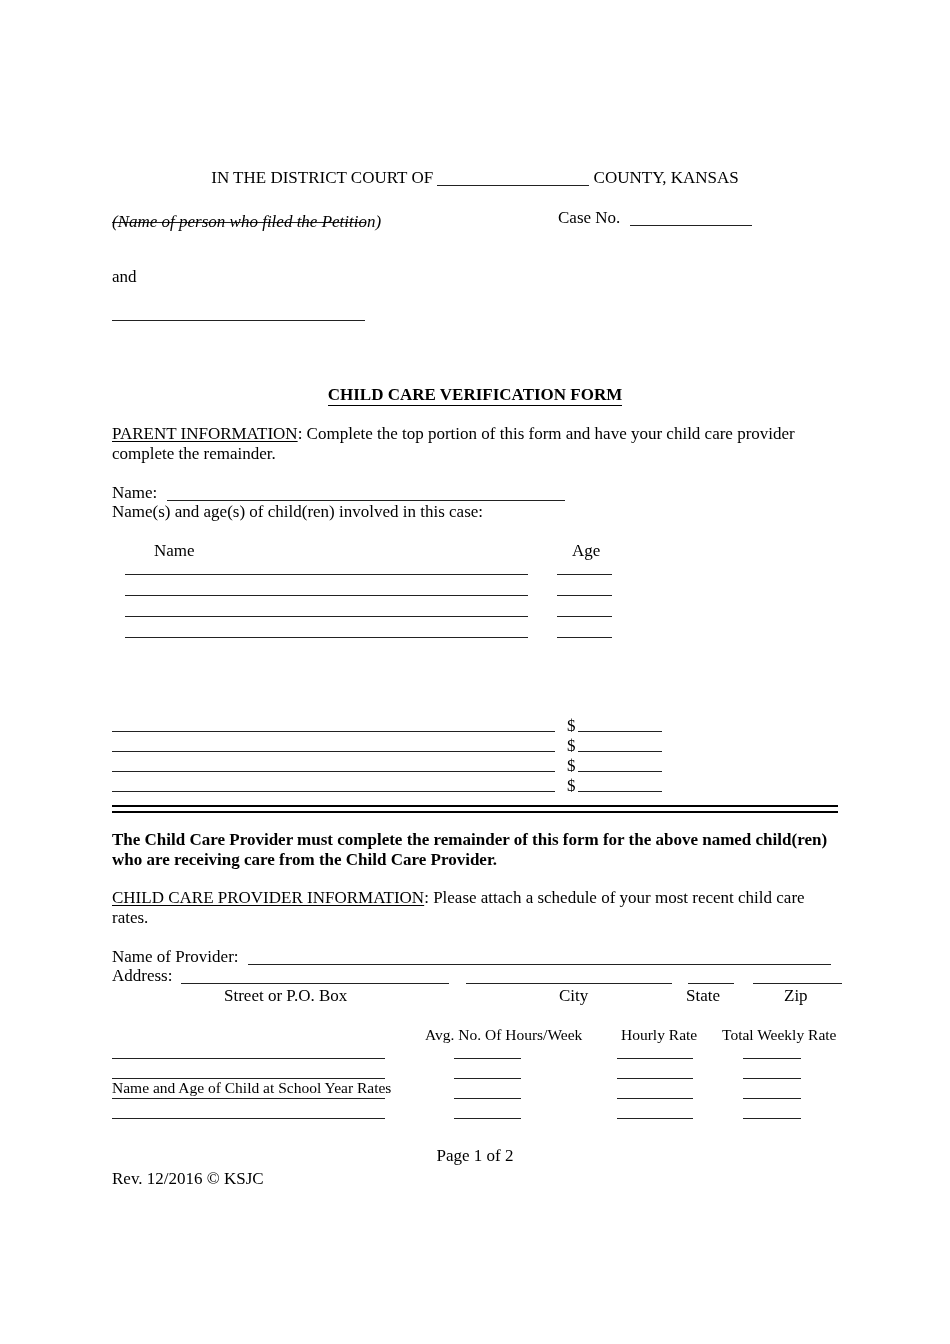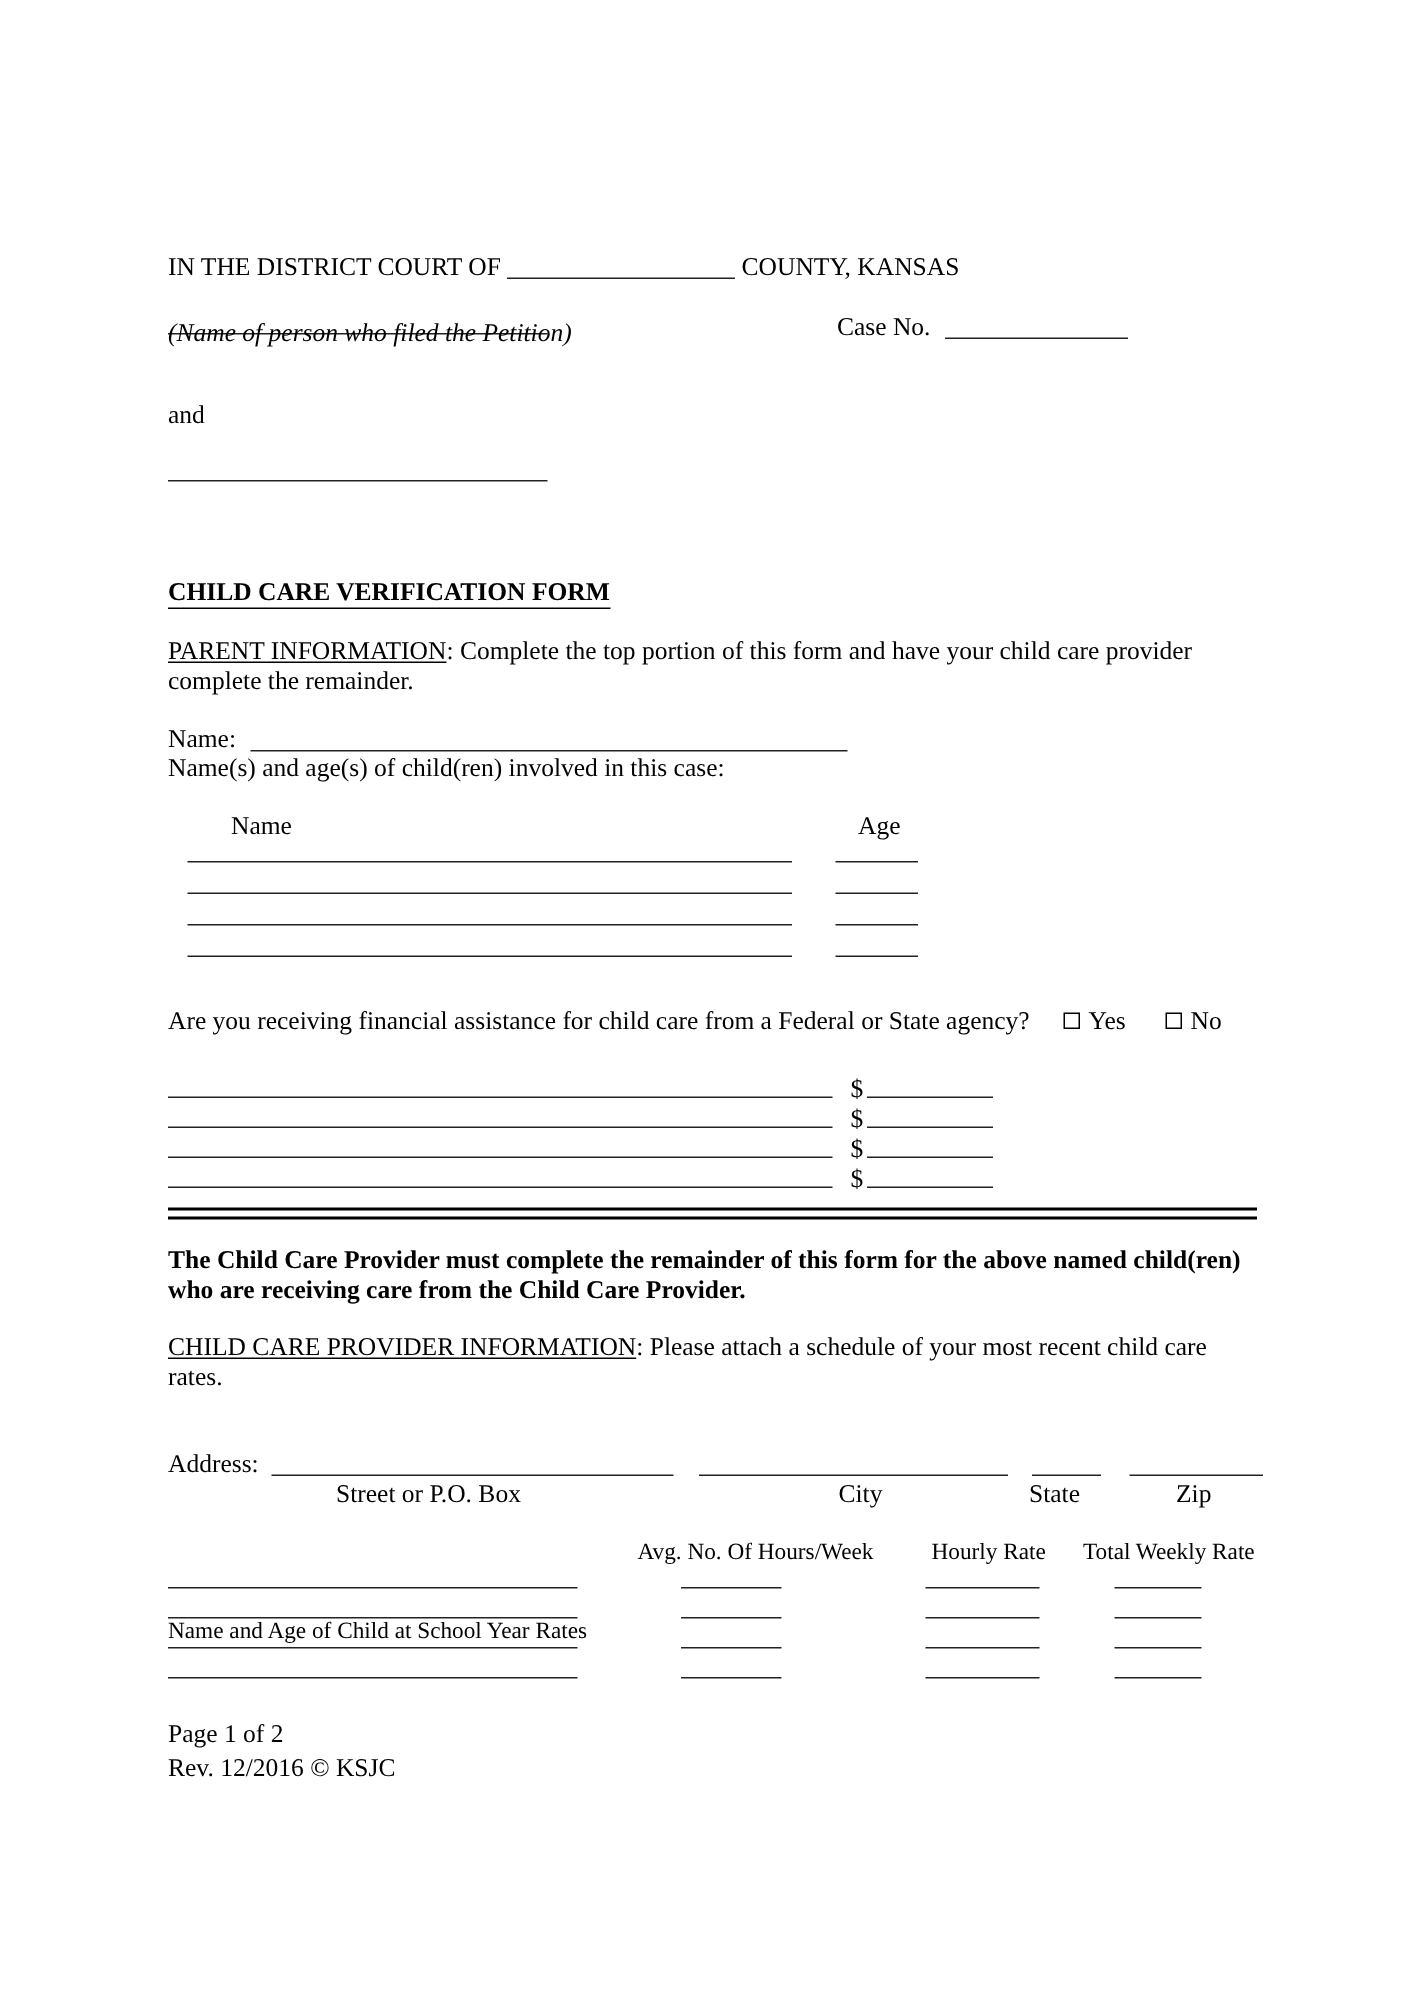--- a/index.html
+++ b/index.html
@@ -7,21 +7,21 @@
     position:relative;
     width:950px; height:1344px;
     background:#ffffff;
     color:#000;
     font-family:"Liberation Serif","DejaVu Serif",serif;
     font-size:17px; line-height:19.5px;
     overflow:hidden;
   }
   .abs { position:absolute; }
   .full { left:112px; width:726px; }
-  .center { text-align:left; }
+  .center { text-align:center; }
   .italic { font-style:italic; }
   .bold { font-weight:bold; }
   .nowrap { white-space:nowrap; }
   .small { font-size:15.5px; }
   
   .bl { position:absolute; border-bottom:1.5px solid #222; height:0; }
   
   .iblank { display:inline-block; height:1em; vertical-align:-3px; border-bottom:1.5px solid #222; }
   .u { text-decoration:underline; text-underline-offset:2px; }
   .title-u { display:inline-block; border-bottom:1.7px solid #000; padding-bottom:0px; font-weight:bold; }
@@ -69,25 +69,20 @@
 
   <div class="bl" style="left:125px; top:574px; width:403px"></div>
   <div class="bl" style="left:557px; top:574px; width:55px"></div>
   <div class="bl" style="left:125px; top:595px; width:403px"></div>
   <div class="bl" style="left:557px; top:595px; width:55px"></div>
   <div class="bl" style="left:125px; top:616px; width:403px"></div>
   <div class="bl" style="left:557px; top:616px; width:55px"></div>
   <div class="bl" style="left:125px; top:637px; width:403px"></div>
   <div class="bl" style="left:557px; top:637px; width:55px"></div>
 
-  <div class="abs nowrap" style="left:112px; top:671px">
-    <span>Are you receiving financial assistance for child care from a Federal or State agency?</span>
-    <span style="margin-left:18px"><span class="checkbox"></span><span>Yes</span></span>
-    <span style="margin-left:22px"><span class="checkbox"></span><span>No</span></span>
-  </div>
 
   <div class="bl" style="left:112px; top:731px; width:443px"></div>
   <div class="abs" style="left:567px; top:716px">$</div>
   <div class="bl" style="left:578px; top:731px; width:84px"></div>
 
   <div class="bl" style="left:112px; top:751px; width:443px"></div>
   <div class="abs" style="left:567px; top:736px">$</div>
   <div class="bl" style="left:578px; top:751px; width:84px"></div>
 
   <div class="bl" style="left:112px; top:771px; width:443px"></div>
@@ -99,20 +94,24 @@
   <div class="bl" style="left:578px; top:791px; width:84px"></div>
 
   <div class="abs full rule-double" style="top:805px"></div>
 
   <div class="abs full bold" style="top:830px">The Child Care Provider must complete the remainder of this form for the above named child(ren) who are receiving care from the Child Care Provider.</div>
 
   <div class="abs full" style="top:888px">
     <span class="u">CHILD CARE PROVIDER INFORMATION</span><span>: Please attach a schedule of your most recent child care rates.</span>
   </div>
 
+  <div class="abs nowrap" style="left:112px; top:947px">
+    <span>Name of Provider:</span>
+    <span class="iblank" style="width:583px; margin-left:5px"></span>
+  </div>
 
   <div class="abs nowrap" style="left:112px; top:966px">
     <span>Address:</span>
     <span class="iblank" style="width:268px; margin-left:4px"></span>
     <span class="iblank" style="width:206px; margin-left:13px"></span>
     <span class="iblank" style="width:46px; margin-left:12px"></span>
     <span class="iblank" style="width:89px; margin-left:15px"></span>
   </div>
   <div class="abs" style="left:224px; top:986px">Street or P.O. Box</div>
   <div class="abs" style="left:559px; top:986px">City</div>

